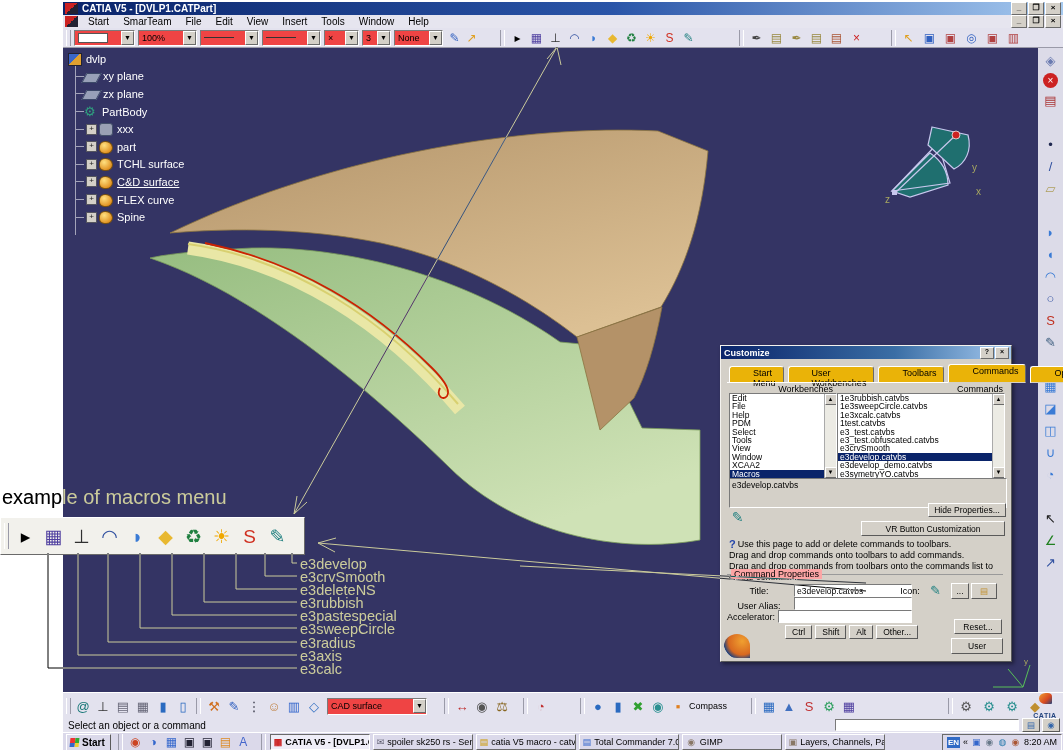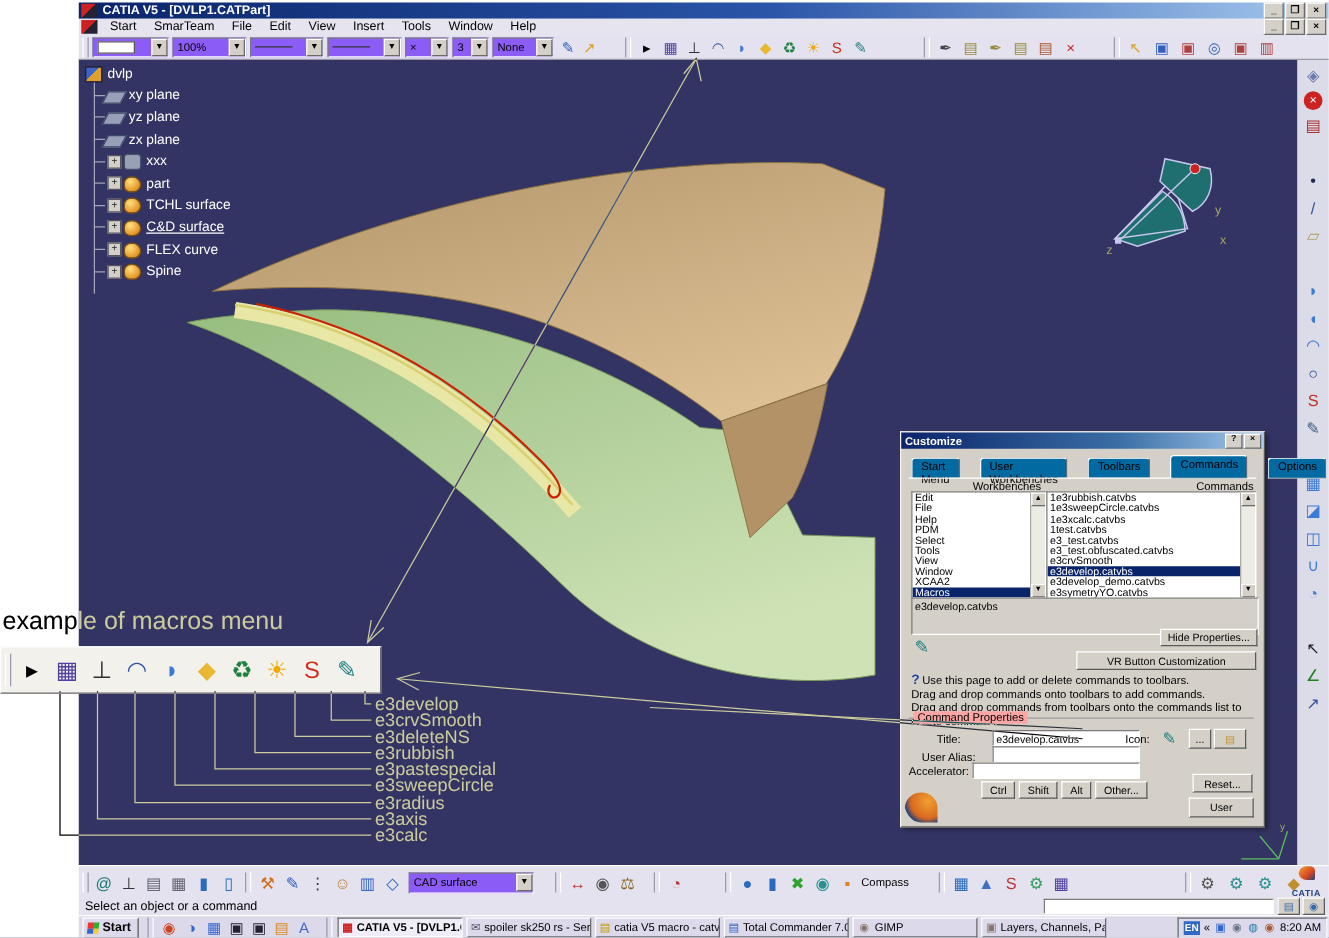--- a/index.html
+++ b/index.html
@@ -18,21 +18,21 @@
     background:linear-gradient(90deg,#0a246a 0%,#2a55a8 55%,#a6caf0 100%);
     color:#fff;font-size:10px;font-weight:bold;display:flex;align-items:center;padding:0;z-index:5}
   .winbtns{display:flex;gap:1px;margin-left:auto;margin-right:2px}
   .winbtn{width:14px;height:11px;background:#d4d0c8;border:1px solid;border-color:#fff #6a6a6a #6a6a6a #fff;
     font-size:8px;line-height:9px;text-align:center;color:#000;font-weight:bold}
   #menubar{left:63px;top:15px;width:1000px;height:13px;background:#e6e5ef;display:flex;align-items:center;
     font-size:10px;color:#000;z-index:5}
   #menubar .mi{padding:0 7px}
   #toolbar-top{left:63px;top:28px;width:1000px;height:19px;background:#e3e2ee;border-bottom:1px solid #9a9aa8;
     display:flex;align-items:center;z-index:5}
-  .combo{height:14px;background:#8b5cf6;border:1px solid;border-color:#7a7a7a #fff #fff #7a7a7a;
+  .combo{height:14px;background:#ef4444;border:1px solid;border-color:#7a7a7a #fff #fff #7a7a7a;
     display:flex;align-items:center;font-size:9px;padding-left:3px;color:#000;margin-right:3px}
   .combo .dd{margin-left:auto;width:11px;height:12px;background:#d4d0c8;border:1px solid;
     border-color:#fff #6a6a6a #6a6a6a #fff;font-size:7px;text-align:center;line-height:11px}
   .swatch{width:28px;height:8px;background:#fff;border:1px solid #555;margin-right:2px}
   .lineprev{width:30px;border-top:1px solid #333}
 
   
   #viewport{left:63px;top:47px;width:975px;height:645px;background:#343464;z-index:1;overflow:hidden}
   #right-toolbar{left:1038px;top:47px;width:25px;height:645px;background:#dcdbe8;z-index:4;
     display:flex;flex-direction:column;align-items:center;padding-top:4px;gap:3px}
@@ -58,22 +58,22 @@
   .tlabel{white-space:nowrap}
 
   
   #dlg{left:720px;top:345px;width:290px;height:315px;background:#d4d0c8;
     border:1px solid;border-color:#f4f2ee #5a5a5a #5a5a5a #f4f2ee;box-shadow:2px 2px 4px rgba(0,0,0,.45);
     z-index:30;font-size:9px;color:#000}
   #dlg-title{height:13px;background:linear-gradient(90deg,#0a246a,#3a6ea5 60%,#a6caf0);color:#fff;
     font-weight:bold;font-size:9px;display:flex;align-items:center;padding-left:3px}
   #dlg-title .winbtn{width:12px;height:10px;font-size:7px;line-height:8px}
   .tabs{position:absolute;left:8px;top:20px;display:flex}
-  .tab{height:14px;padding:1px 7px 0 7px;background:#0369a1;border:1px solid;border-color:#fff #6a6a6a #d4d0c8 #fff;
-    border-radius:3px 3px 0 0;margin-right:16px;font-size:9px}
+  .tab{height:14px;padding:1px 7px 0 23px;background:#eab308;border:1px solid;border-color:#fff #6a6a6a #d4d0c8 #fff;
+    border-radius:3px 3px 0 0;margin-right:4px;font-size:9px}
   .tab.active{font-weight:normal;height:16px;margin-top:-2px;z-index:2;position:relative}
   .tabline{position:absolute;left:6px;top:36px;width:278px;border-top:1px solid #fff}
   .listhdr{position:absolute;top:38px;font-size:9px}
   .list{position:absolute;top:47px;height:84px;background:#fff;border:1px solid;
     border-color:#7a7a7a #fff #fff #7a7a7a;overflow:hidden;padding-right:11px}
   .lrow{height:8.4px;line-height:8.4px;font-size:8.5px;padding-left:2px;white-space:nowrap}
   .lrow.selected{background:#0a246a;color:#fff}
   .vscroll{position:absolute;right:0;top:0;bottom:0;width:11px;background:#ecebe4;border-left:1px solid #aaa;
     display:flex;flex-direction:column;justify-content:space-between;align-items:center}
   .sarrow{width:10px;height:9px;background:#d4d0c8;border:1px solid;border-color:#fff #6a6a6a #6a6a6a #fff;
@@ -292,34 +292,34 @@
         <span class="tlabel">dvlp</span>
       </div>
 
       <div class="trow">
         <span class="stub"></span>
         <span class="texp"></span>
         <span class="tico ti-plane"></span>
         <span class="tlabel">xy plane</span>
       </div>
 
-      <div class="trow">
-        <span class="stub"></span>
-        <span class="texp"></span>
-        <span class="tico ti-plane"></span>
-        <span class="tlabel">yz plane</span>
-      </div>
 
       <div class="trow">
         <span class="stub"></span>
         <span class="texp"></span>
         <span class="tico ti-plane"></span>
         <span class="tlabel">zx plane</span>
       </div>
 
+      <div class="trow">
+        <span class="stub"></span>
+        <span class="texp"></span>
+        <span class="tico ti-gear"></span>
+        <span class="tlabel">PartBody</span>
+      </div>
 
       <div class="trow">
         <span class="stub"></span>
         <span class="texp">+</span>
         <span class="tico ti-body"></span>
         <span class="tlabel">xxx</span>
       </div>
 
       <div class="trow">
         <span class="stub"></span>

